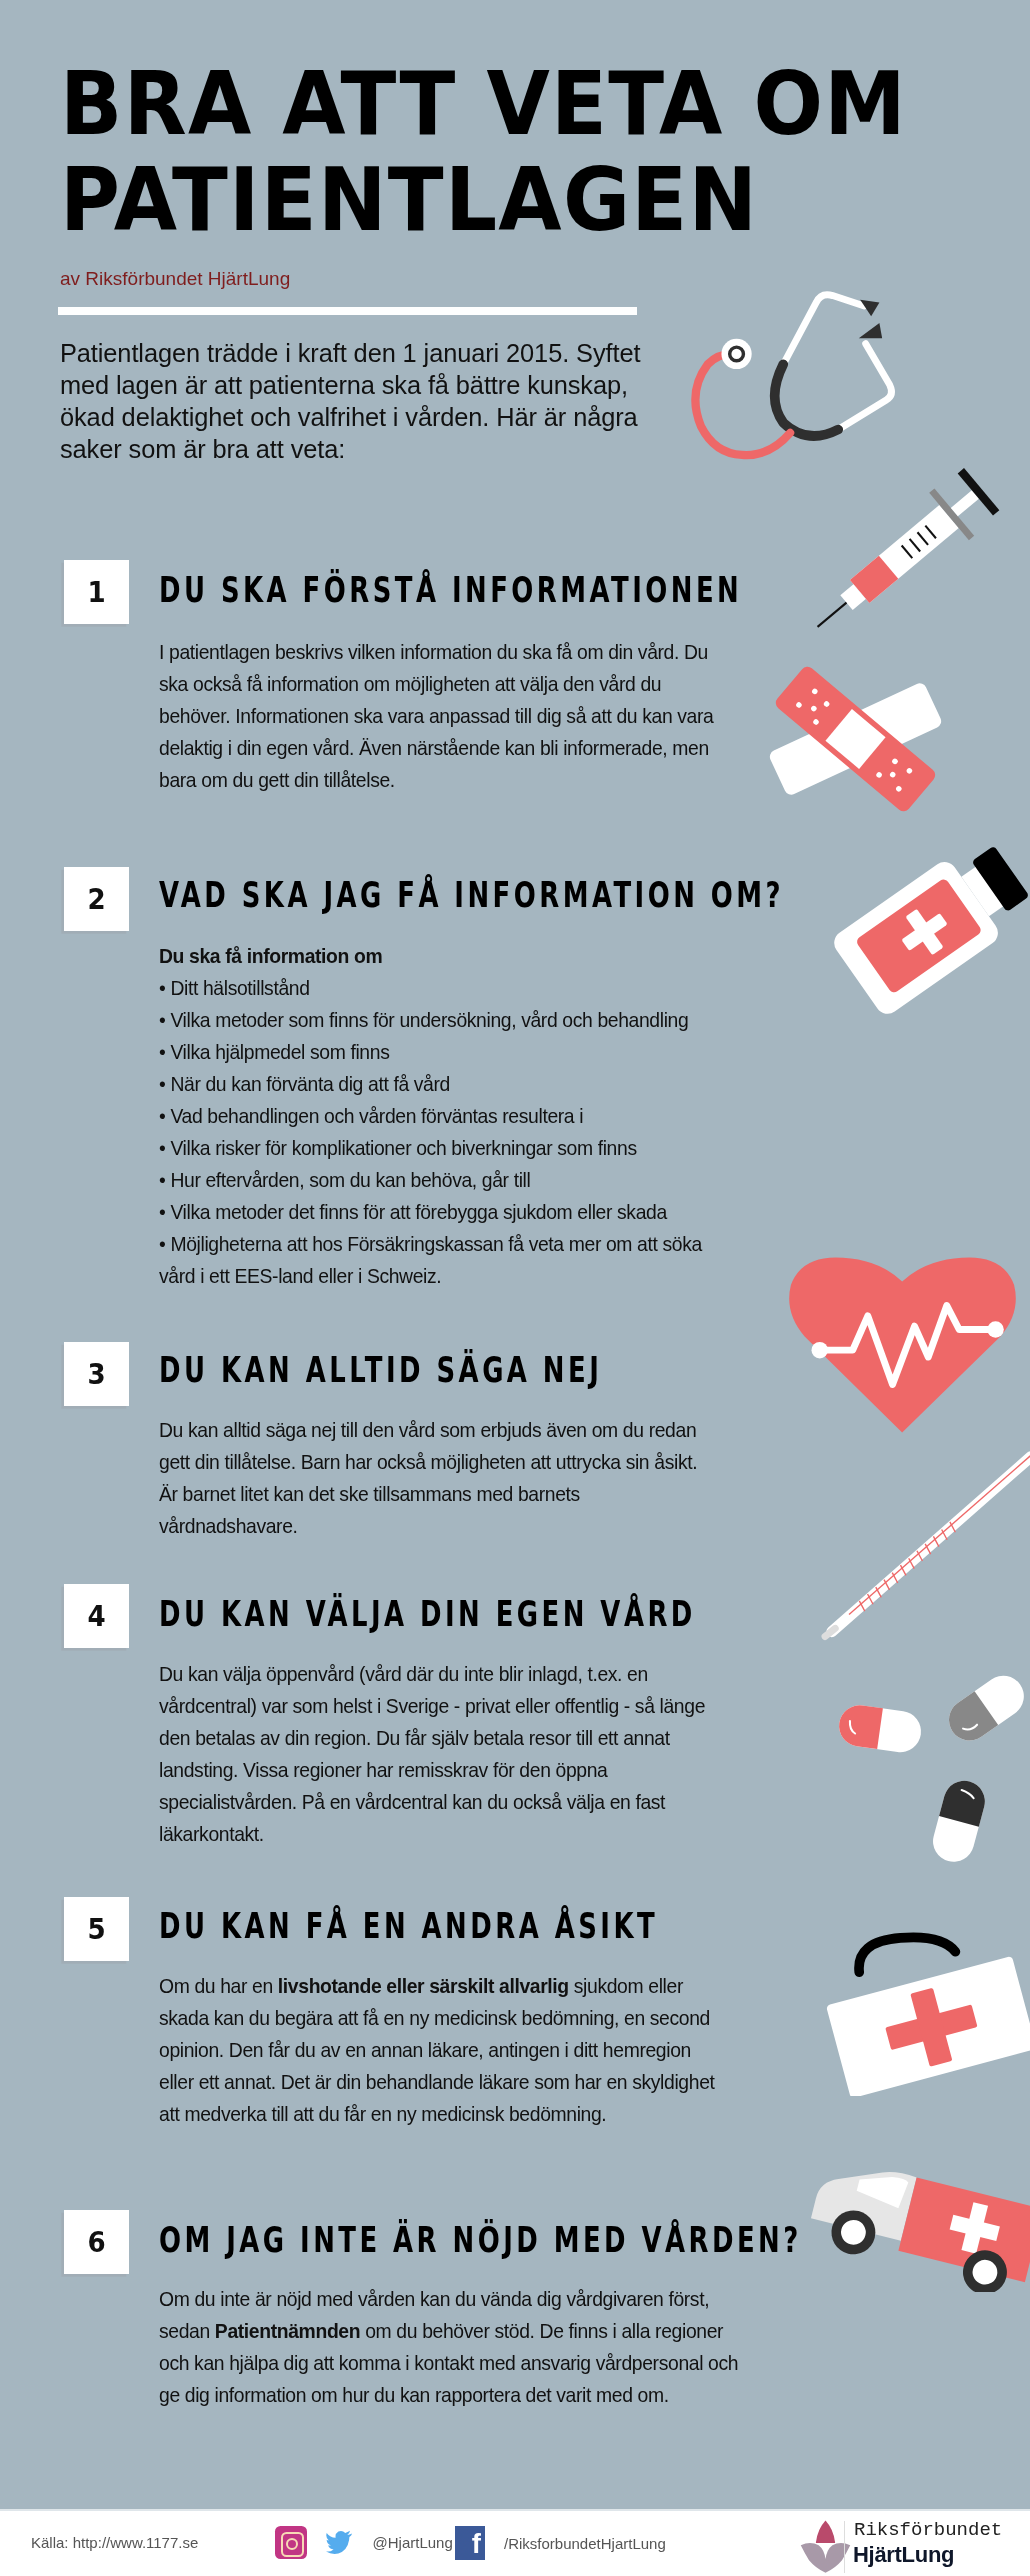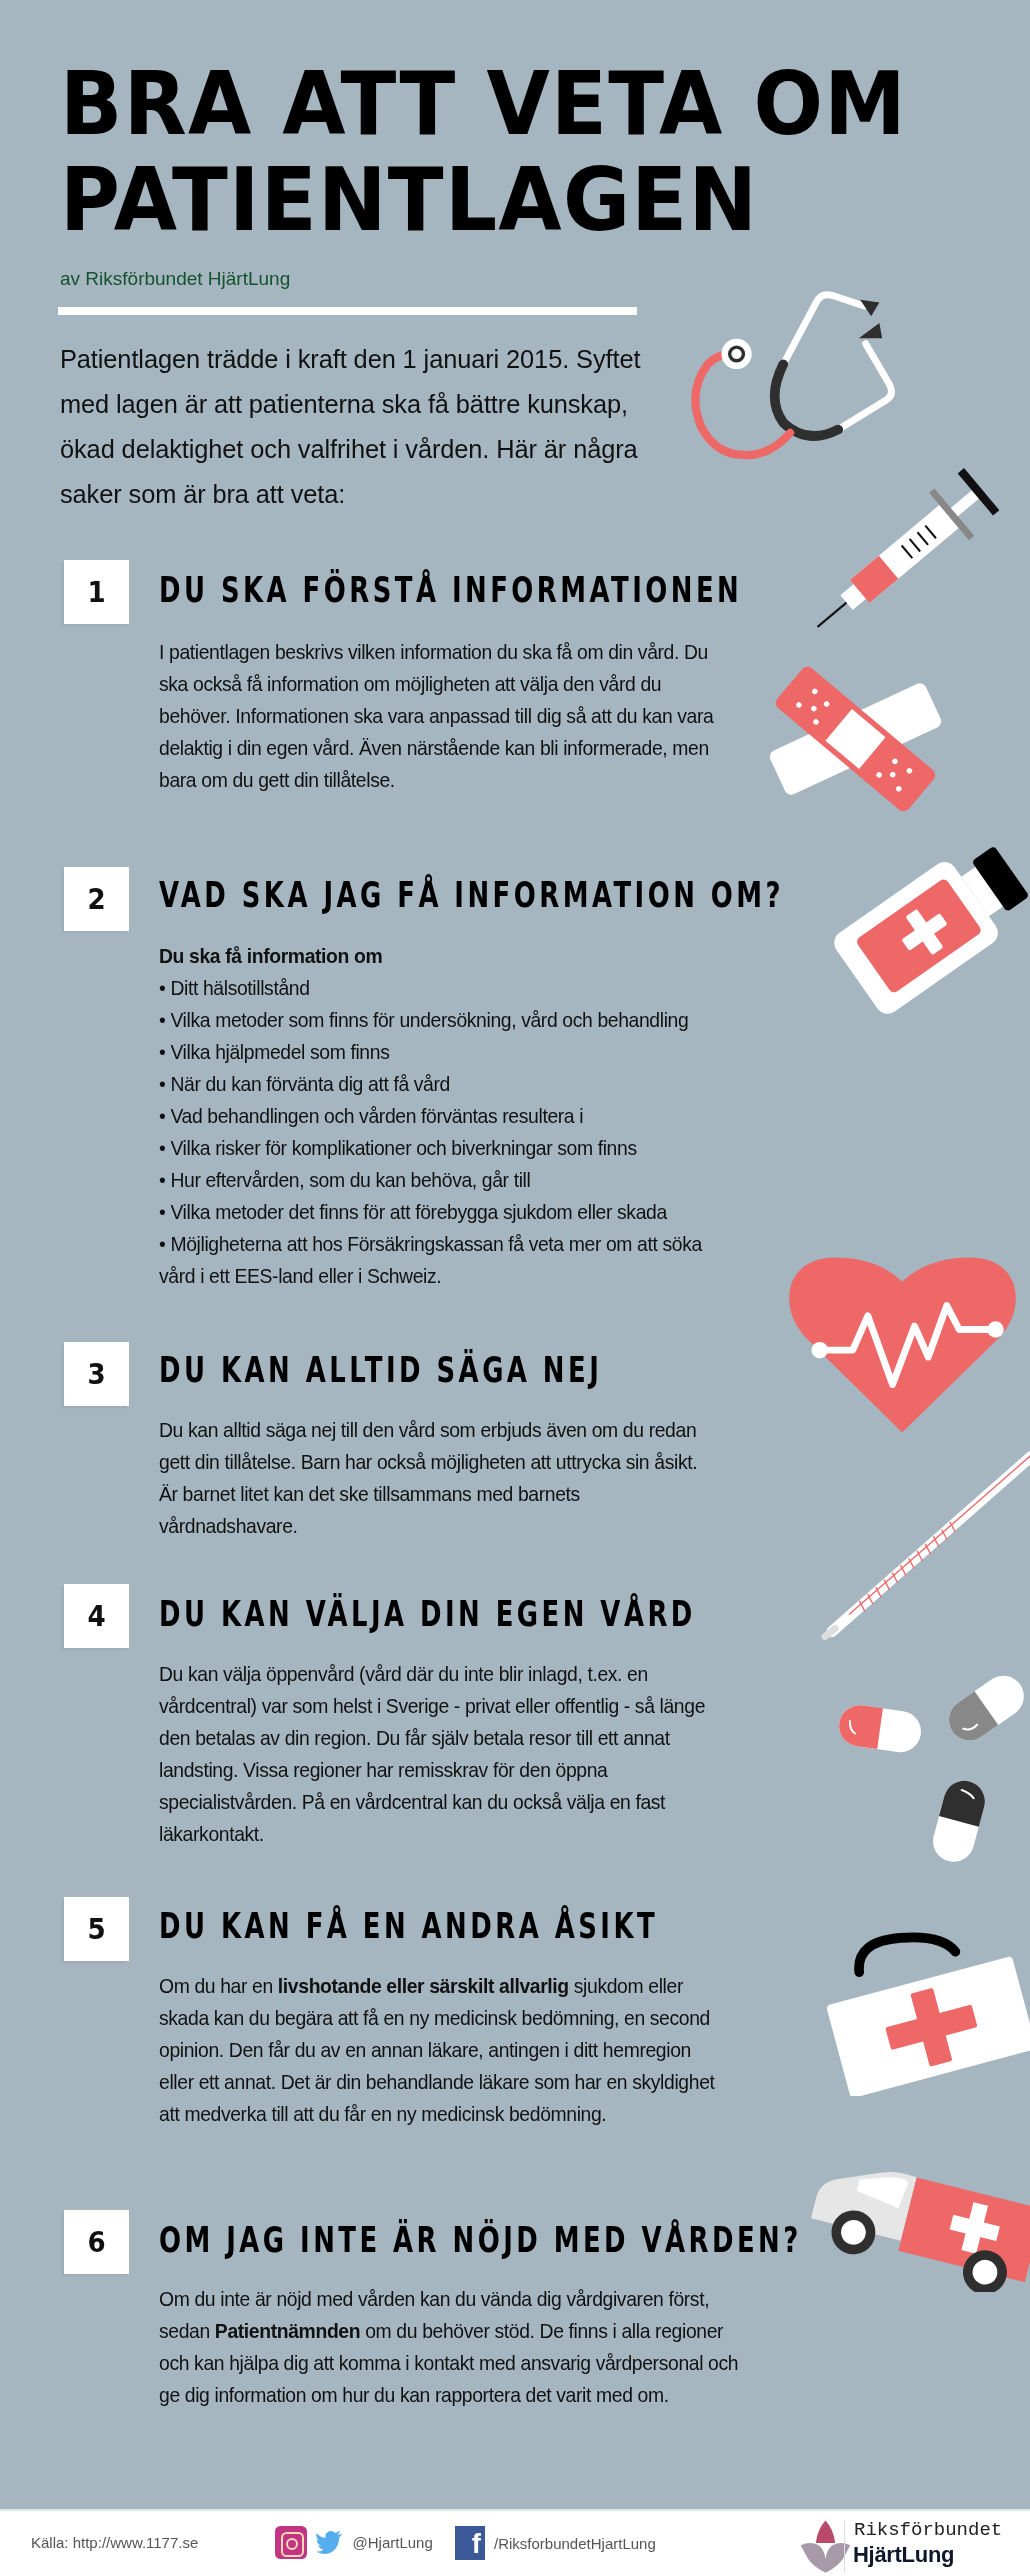--- a/index.html
+++ b/index.html
@@ -1,36 +1,36 @@
 <!DOCTYPE html>
 <html style="font-size:11px"><head>
 <meta charset="utf-8">
 <style>
   * { box-sizing: border-box; margin: 0; padding: 0; }
   html, body { width: 1031px; height: 2576px; }
   body { background: #a5b6c0; font-family: "Liberation Sans", sans-serif; color: #111; position: relative; overflow: hidden; }
 
   .title { position: absolute; left: 60px; top: 56px; font-family: "DejaVu Sans", sans-serif; font-weight: 900; font-size: 87px; line-height: 96px; letter-spacing: 1.4px; color: #000; transform: scaleX(0.94); transform-origin: left top; }
   .title span { display: block; }
-  .subtitle { position: absolute; left: 60px; top: 268px; font-size: 19px; color: #14532d; }
+  .subtitle { position: absolute; left: 60px; top: 268px; font-size: 19px; color: #7f1d1d; }
   .rule { position: absolute; left: 58px; top: 307px; width: 579px; height: 8.2px; background: #fdfefe; }
-  .intro { position: absolute; left: 60px; top: 337px; width: 591px; font-size: 25.4px; line-height: 45px; color: #111; letter-spacing: -0.1px; }
+  .intro { position: absolute; left: 60px; top: 337px; width: 591px; font-size: 25.4px; line-height: 32px; color: #111; letter-spacing: -0.1px; }
 
   .section { position: absolute; left: 0; width: 797px; }
   .badge { position: absolute; left: 64px; width: 65px; height: 64px; background: #fff; box-shadow: -2.7px 2.7px 0 rgba(160,170,178,0.7); display: flex; align-items: center; justify-content: center; font-family: "DejaVu Sans Condensed", "DejaVu Sans", sans-serif; font-weight: bold; font-size: 29px; color: #111; }
   .heading { position: absolute; left: 159px; font-family: "DejaVu Sans", sans-serif; font-weight: 900; font-size: 36px; letter-spacing: 4.8px; color: #000; white-space: nowrap; transform: scaleX(0.72); transform-origin: left center; }
   .body { position: absolute; left: 159px; font-size: 20.6px; line-height: 32px; color: #111; letter-spacing: -0.4px; transform: scaleX(0.94); transform-origin: left top; }
   .body b { font-weight: bold; }
   .list-item { display: block; }
 
   .illus { position: absolute; }
 
   .footer { position: absolute; left: 0; top: 2509px; width: 1031px; height: 78px; background: #fff; border-top: 2.7px solid #dfe6ea; }
   .src { position: absolute; left: 31px; top: 23.4px; font-size: 15px; color: #555; }
-  .social { position: absolute; top: 15px; display: flex; align-items: center; gap: 9px; font-size: 15px; color: #555; }
+  .social { position: absolute; top: 15px; display: flex; align-items: center; gap: 19px; font-size: 15px; color: #555; }
   .ig { width: 32px; height: 33px; border-radius: 5.5px; background: #c13584; position: relative; }
   .ig::before { content: ""; position: absolute; left: 6.2px; top: 6.2px; width: 19px; height: 20.6px; border: 2.1px solid #f7d9b5; border-radius: 5.5px; }
   .ig::after { content: ""; position: absolute; left: 11px; top: 11.7px; width: 8.2px; height: 8.2px; border: 2.1px solid #f7d9b5; border-radius: 50%; }
   .fb { width: 30px; height: 34px; background: #3b5998; color: #fff; font-weight: bold; font-size: 27.5px; display: flex; align-items: flex-end; justify-content: flex-end; padding-right: 4.1px; line-height: 32px; }
   .logo { position: absolute; left: 777px; top: 5.5px; width: 247px; height: 59px; }
   .logo-divider { position: absolute; left: 67px; top: 4.1px; width: 1.4px; height: 52px; background: #ddd; }
   .logo-small { position: absolute; left: 77px; top: 2.7px; font-size: 19px; color: #222; font-family: Liberation Mono, monospace; }
   .logo-big { position: absolute; left: 76px; top: 25px; font-size: 22px; font-weight: bold; color: #0f172a; letter-spacing: -0.3px; }
 </style>
 </head>

